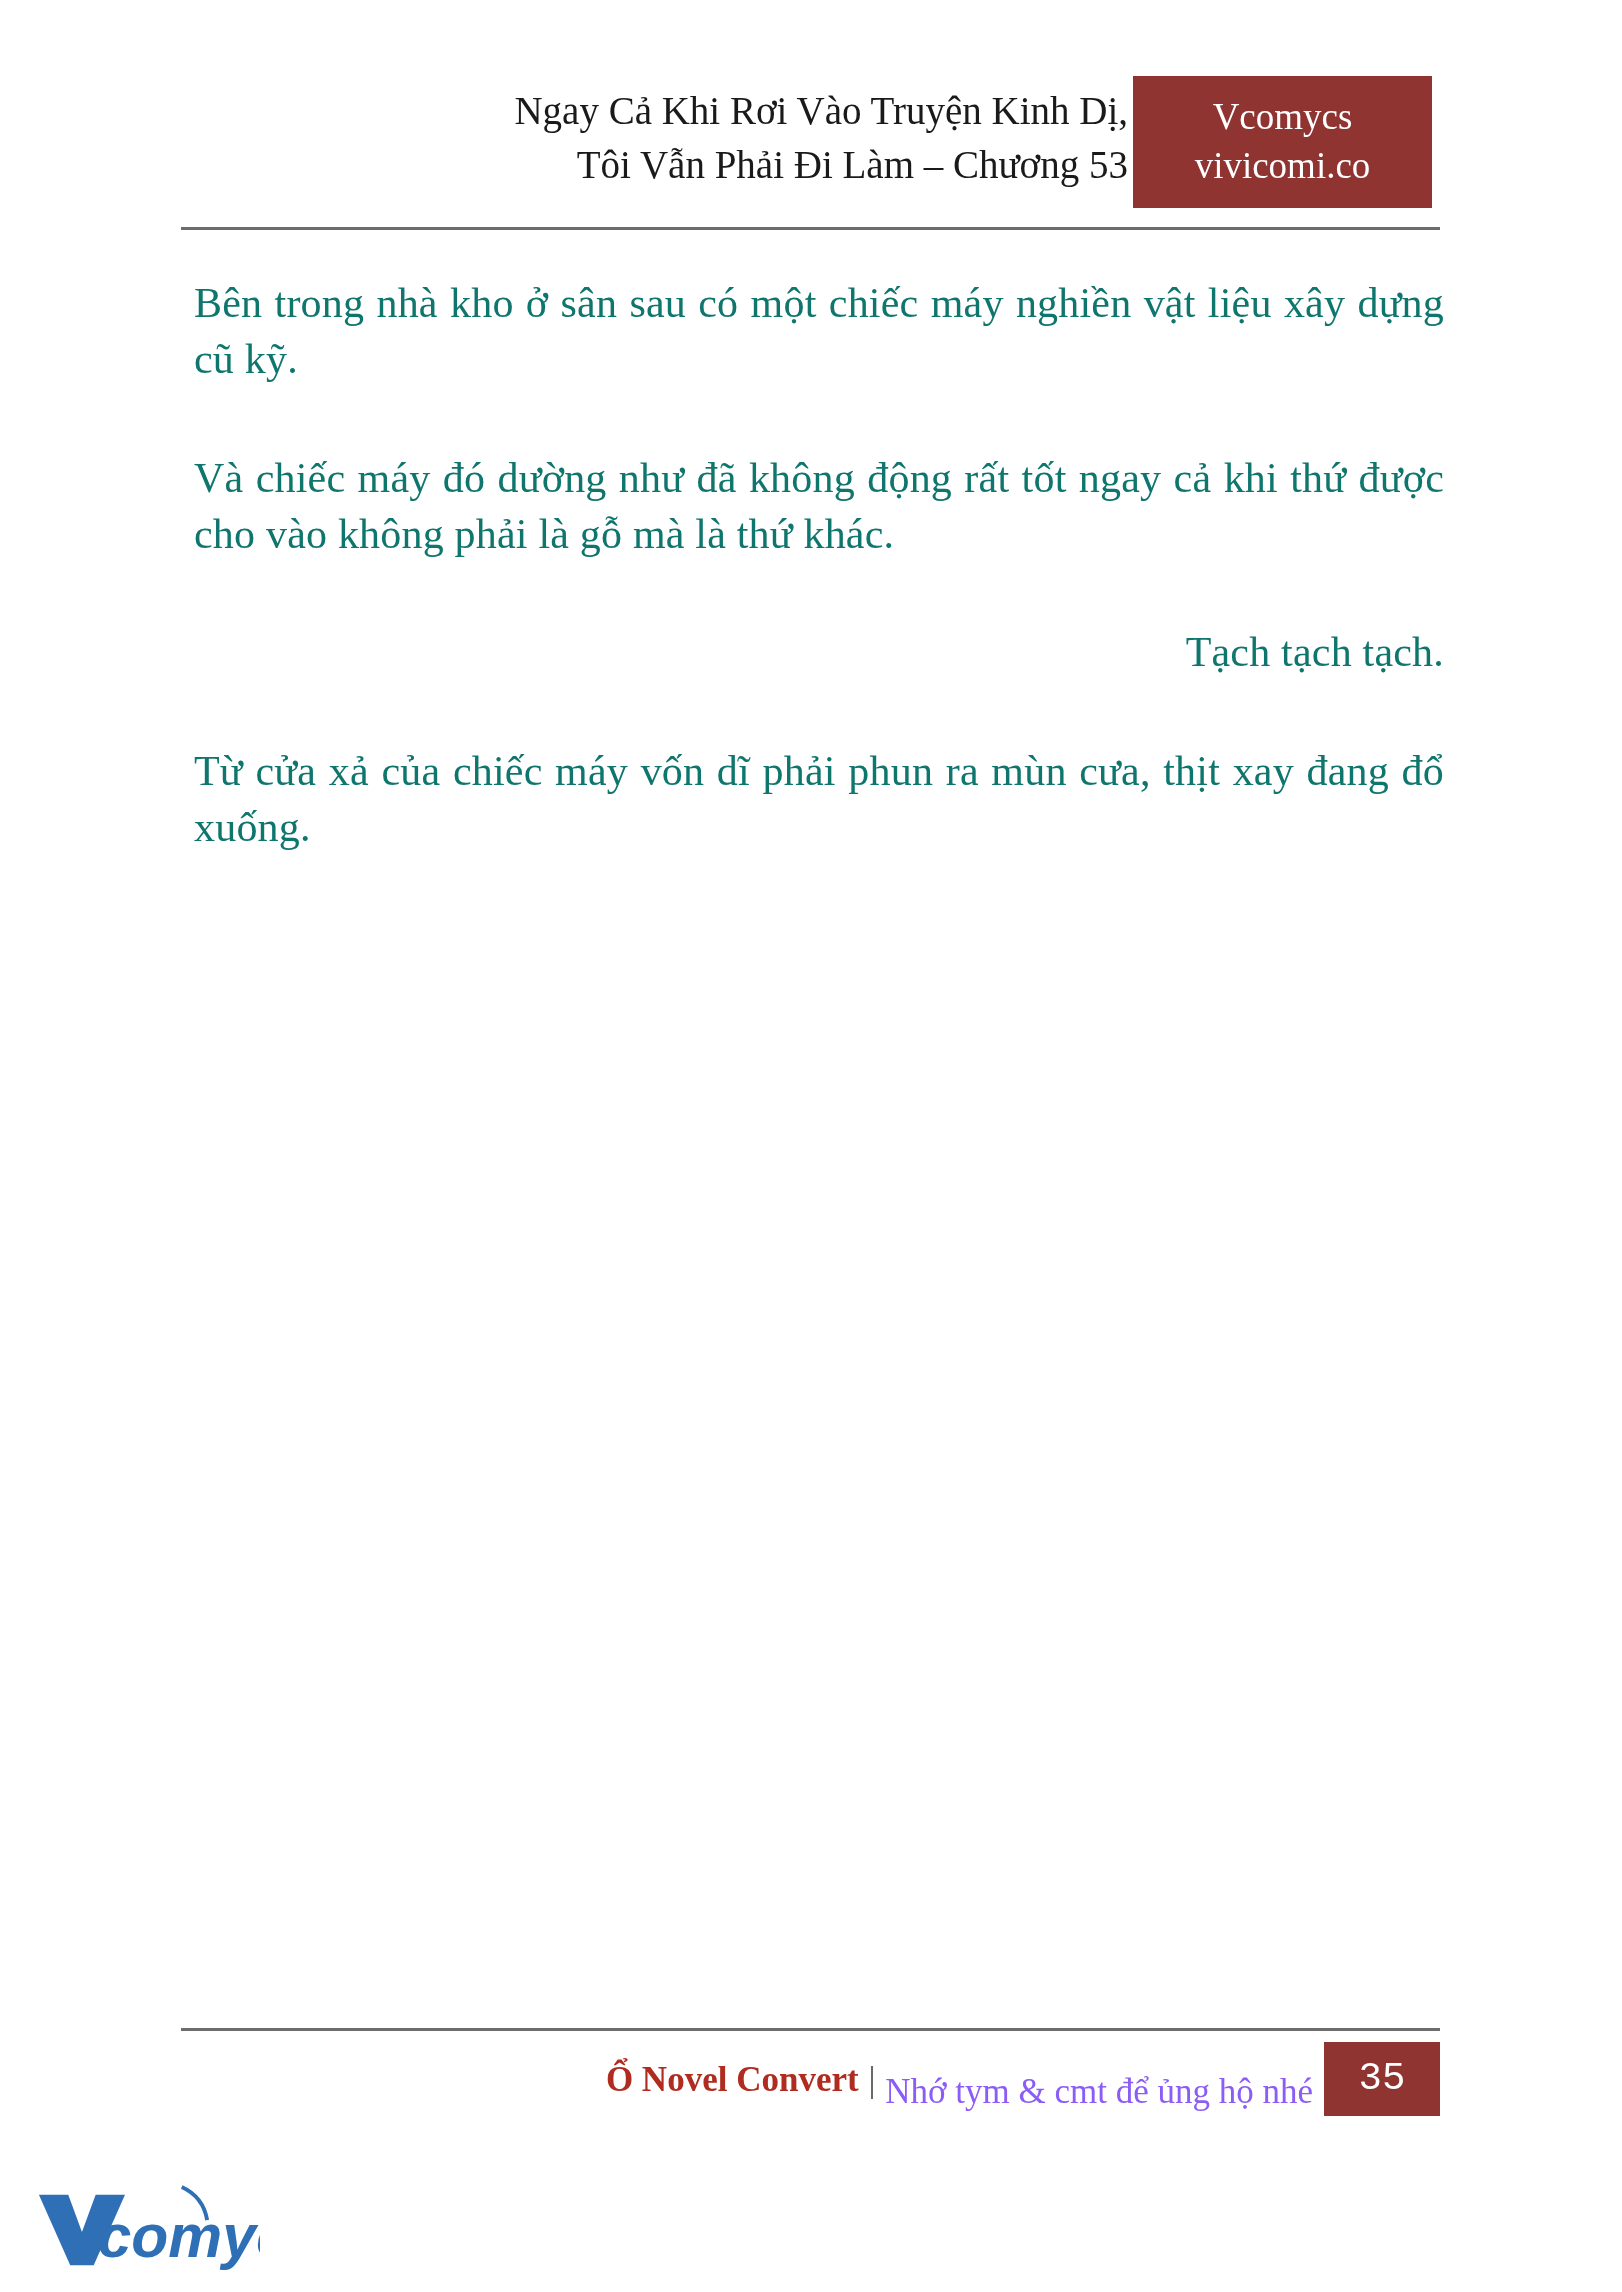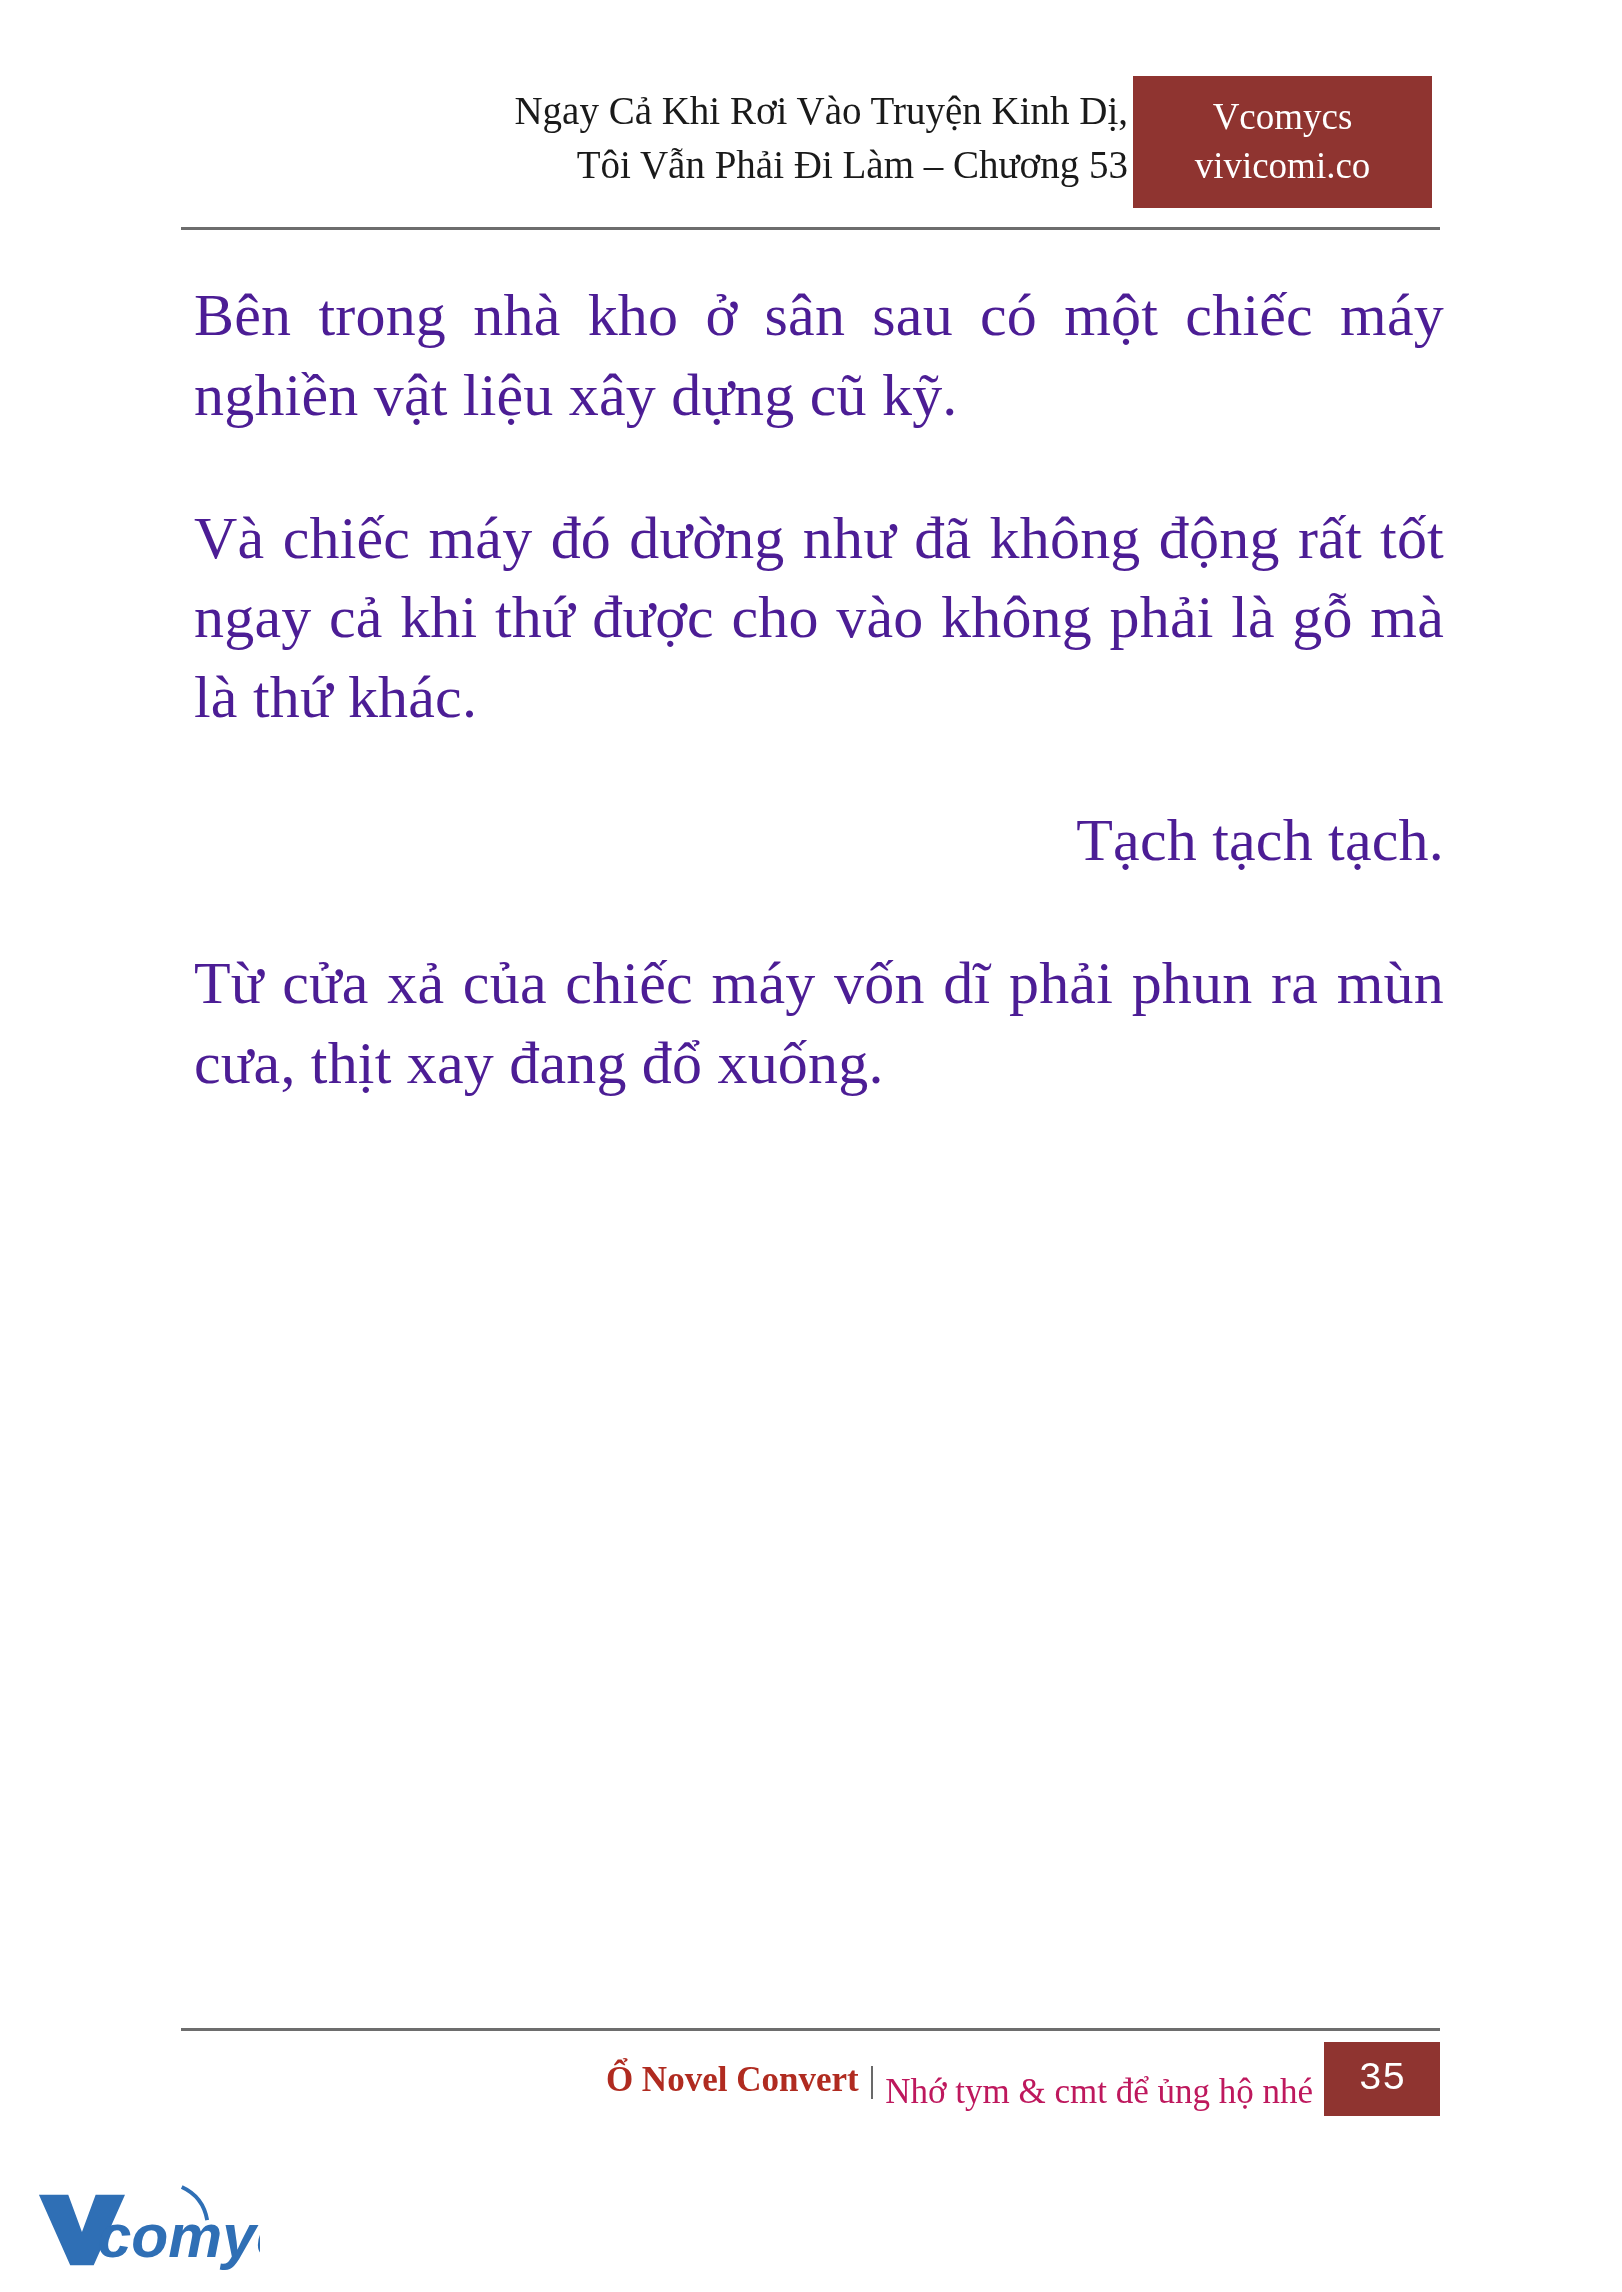--- a/index.html
+++ b/index.html
@@ -71,23 +71,23 @@
   }
 
   
   .content {
     position: absolute;
     left: 194px;
     top: 276px;
     width: 1250px;
   }
   .para {
-    font-size: 60px;
+    font-size: 42px;
     line-height: 1.33;
-    color: #4c1d95;
+    color: #0f766e;
     text-align: justify;
     margin: 0 0 63px 0;
     letter-spacing: 0.2px;
   }
   .para.italic {
     text-align: right;
   }
   .para.last {
     margin-bottom: 6px;
   }
@@ -122,21 +122,21 @@
   .footer-brand {
     color: #b02b20;
     font-weight: bold;
     font-family: "Liberation Serif", serif;
   }
   .footer-sep {
     color: #555555;
     padding: 0 9.8px;
   }
   .footer-note {
-    color: #be185d;
+    color: #8b5cf6;
     font-family: "Liberation Serif", serif;
     margin-top: 24px;
   }
   .page-number-box {
     position: absolute;
     right: 0;
     top: -2px;
     width: 116px;
     height: 74px;
     background: #8f3430;

